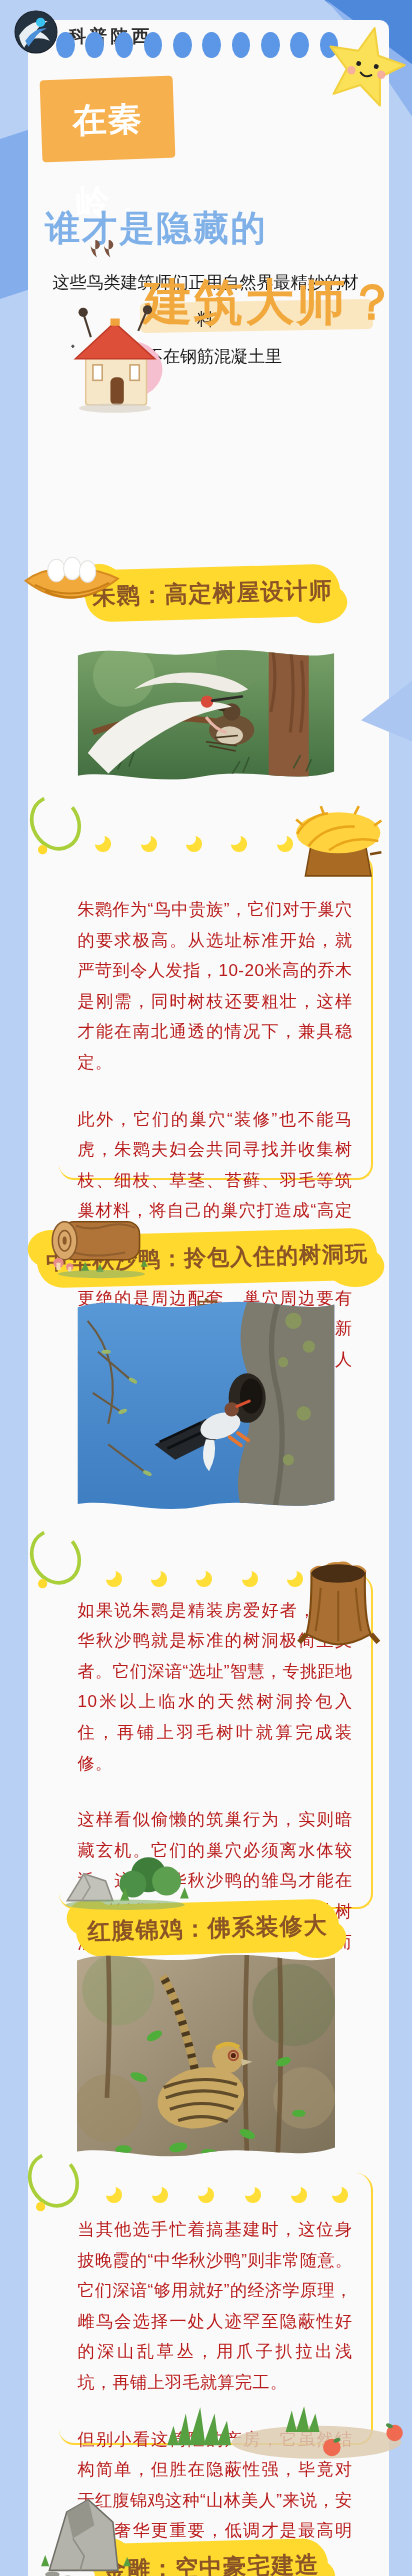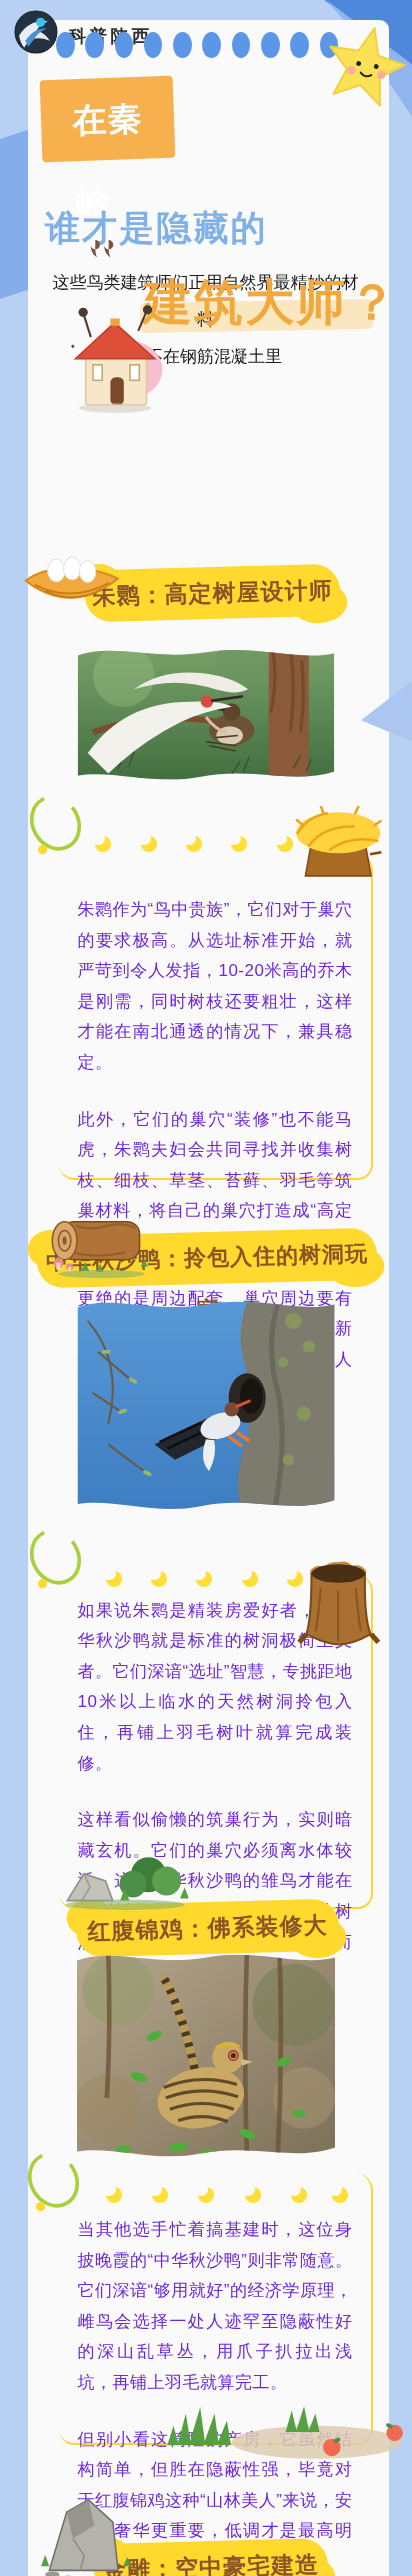--- a/index.html
+++ b/index.html
@@ -31,21 +31,21 @@
   
   .blob{background:#ffd92e;border-radius:27px;transform:rotate(-1.5deg);}
   .blob:before,.blob:after{content:"";position:absolute;background:#ffd92e;border-radius:50%;}
   .blob:before{width:46px;height:38px;left:-9.3px;top:-6.2px;}
   .blob:after{width:57px;height:41px;right:-7.2px;bottom:-7.2px;}
   .blob span{position:relative;display:block;text-align:center;line-height:52px;
     font-size:23px;font-weight:800;color:#8a5426;letter-spacing:1px;z-index:2;}
   
   .tbox{width:314px;border-right:2.6px solid #ffd535;border-bottom:2.6px solid #ffd535;
     border-radius:4.1px 17.5px 15.5px 15.5px;}
-  .tbox p{margin:0 0 26px 0;padding:0 18.5px;color:#6d28d9;font-size:17px;line-height:1.8;
+  .tbox p{margin:0 0 26px 0;padding:0 18.5px;color:#b91c1c;font-size:17px;line-height:1.8;
     letter-spacing:0.5px;text-align:justify;font-weight:500;}
   
   .crescent{width:15.5px;height:15.5px;border-radius:50%;background:#ffdf37;position:absolute;overflow:visible;}
   .crescent:after{content:"";position:absolute;width:13.4px;height:13.4px;border-radius:50%;background:#fbfafa;left:-3.6px;top:-4.1px;}
   .photo{border-radius:2.1px;}
 </style>
 </head>
 <body>
 
 <div id="poster">

